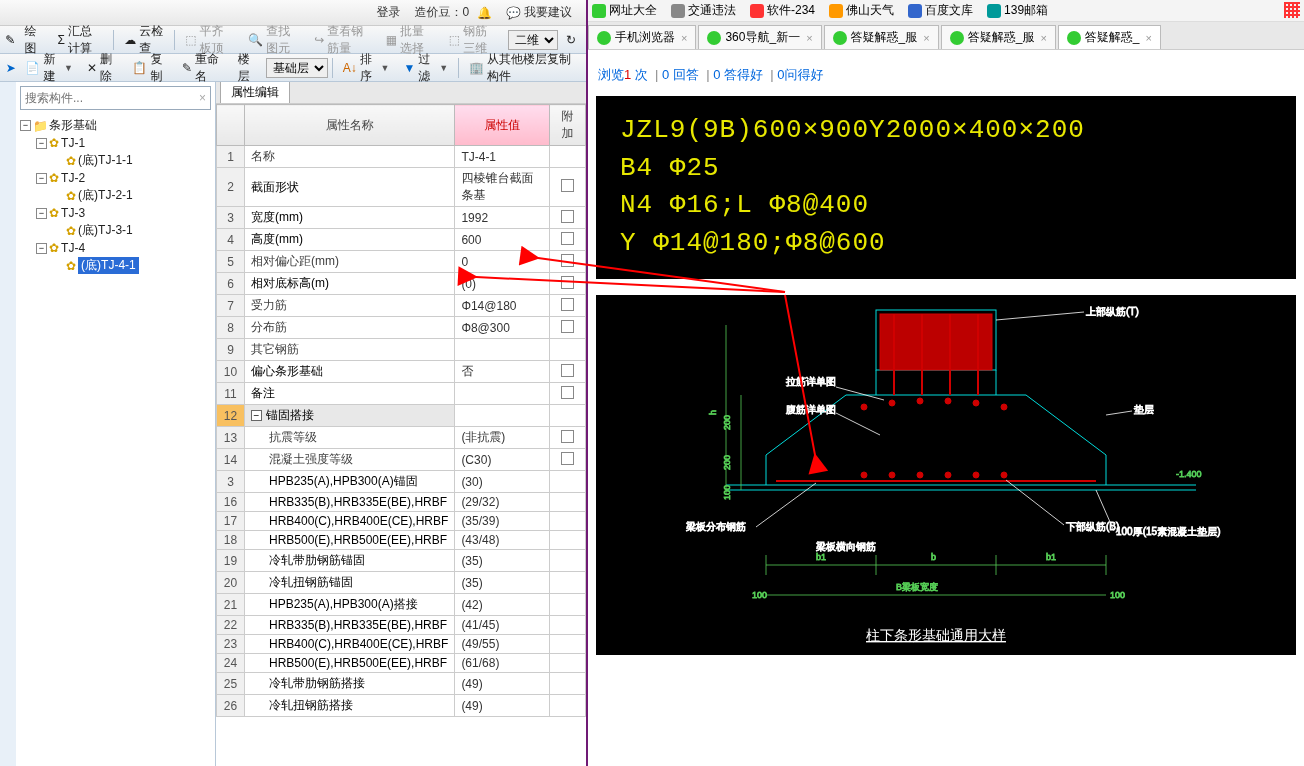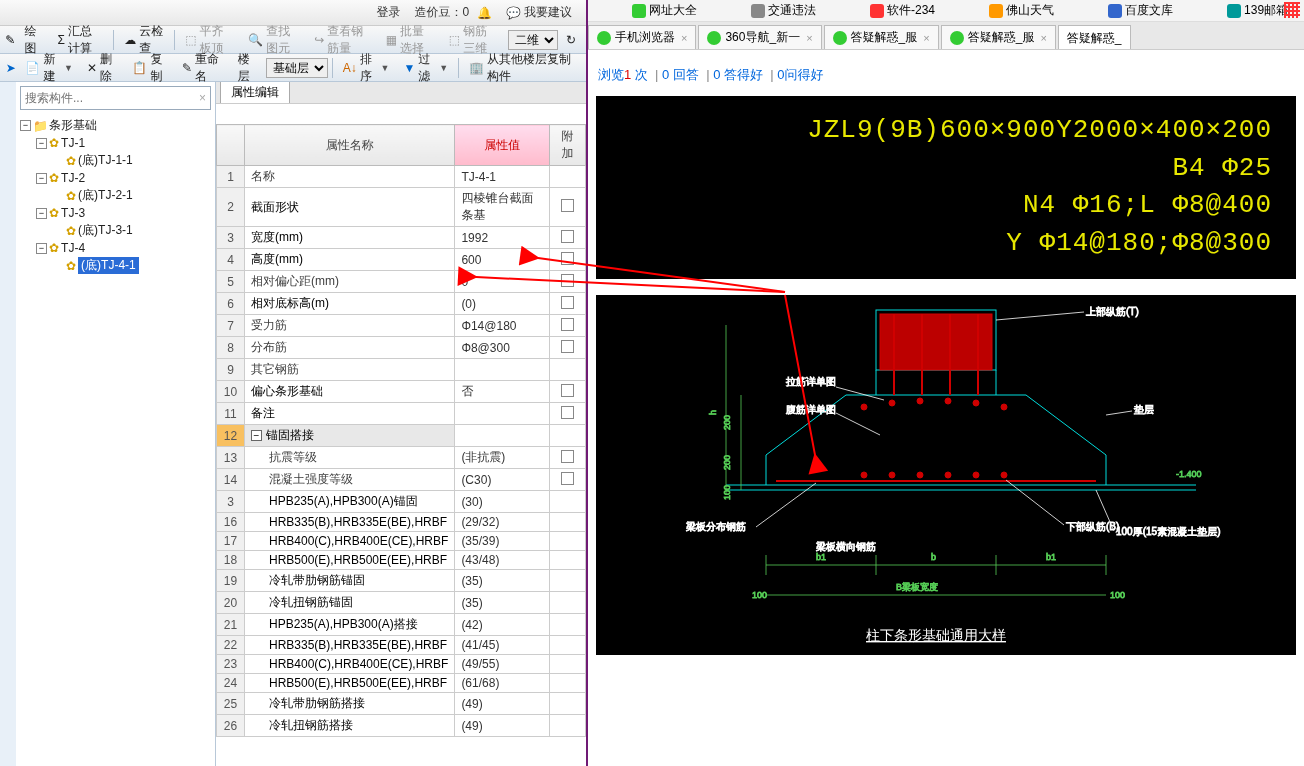--- a/index.html
+++ b/index.html
@@ -31,51 +31,51 @@
 .tree { flex: 1; overflow: auto; padding: 2px 4px; }
 .tree-node { display: flex; align-items: center; gap: 2px; padding: 1px 0; white-space: nowrap; }
 .tree-toggle { width: 11px; height: 11px; border: 1px solid #888; display: inline-flex; align-items: center; justify-content: center; font-size: 9px; line-height: 1; cursor: pointer; background: #fff; }
 .tree-ico { width: 14px; height: 14px; display: inline-block; }
 .gear { color: #d4a000; font-size: 12px; }
 .fold-ico { color: #5a8; }
 .tree-label { color: #222; }
 .tree-label.selected { background: #2a6cd6; color: #fff; padding: 0 3px; }
 
 
-.prop-panel { flex: 1; background: #fff; display: flex; flex-direction: column; gap: 20px; }
+.prop-panel { flex: 1; background: #fff; display: flex; flex-direction: column; }
 .prop-tab-row { height: 22px; background: #e8e8e8; border-bottom: 1px solid #ccc; display: flex; align-items: flex-end; padding-left: 4px; }
 .prop-tab { background: #fff; border: 1px solid #aaa; border-bottom: none; padding: 2px 10px; font-size: 12px; cursor: pointer; }
 .prop-table { flex: 1; overflow: auto; }
 table.pt { border-collapse: collapse; width: 100%; }
 table.pt th { background: linear-gradient(#f8f8f8,#e8e8e8); border: 1px solid #bbb; padding: 3px 6px; font-weight: normal; color: #444; }
 table.pt td { border: 1px solid #ccc; padding: 2px 6px; height: 18px; }
 table.pt td.rownum { background: #f0f0f0; text-align: center; width: 28px; color: #555; }
 table.pt td.rownum.sel { background: #f8c060; }
 table.pt td.pname { width: 190px; color: #000; }
 table.pt td.pname.link { color: #404040; }
 table.pt td.pval { color: #333; }
 table.pt td.pchk { width: 36px; text-align: center; }
 table.pt tr.group td.pname { background: #e8e8e8; }
 .chkbox { width: 13px; height: 13px; border: 1px solid #888; display: inline-block; background: #fff; }
 .group-toggle { display: inline-flex; width: 11px; height: 11px; border: 1px solid #666; align-items: center; justify-content: center; font-size: 10px; margin-right: 4px; background: #fff; }
 
 
 .browser-top { height: 22px; background: #f4f4f4; border-bottom: 1px solid #ddd; display: flex; align-items: center; padding: 0 4px; gap: 10px; font-size: 12px; }
-.bookmark { display: flex; align-items: center; gap: 3px; margin-left: 40px; }
+.bookmark { display: flex; align-items: center; gap: 3px; }
 .bico { width: 14px; height: 14px; display: inline-block; }
 .tabs-row { height: 28px; background: #e8e8e8; border-bottom: 1px solid #ccc; display: flex; align-items: flex-end; }
 .tab { height: 24px; padding: 0 8px; display: flex; align-items: center; gap: 4px; border: 1px solid #bbb; border-bottom: none; background: #f8f8f8; margin-right: 2px; font-size: 12px; cursor: pointer; max-width: 130px; white-space: nowrap; overflow: hidden; }
-.tab.active { background: #fff; flex-direction: column; }
+.tab.active { background: #fff; }
 .tab .x { color: #999; font-size: 11px; margin-left: 2px; }
 .browser-content { flex: 1; overflow: auto; background: #fff; padding: 10px 8px; position: relative; }
 .stats-line { color: #888; font-size: 13px; padding: 6px 2px 12px; }
 .stats-line span { color: #06d; }
 
 .cad-box { background: #000; padding: 16px 24px; margin-bottom: 16px; position: relative; }
-.cad-text { font-family: "Courier New", monospace; color: #e8e800; font-size: 26px; letter-spacing: 1px; line-height: 1.45; text-align: right; }
+.cad-text { font-family: "Courier New", monospace; color: #e8e800; font-size: 26px; letter-spacing: 1px; line-height: 1.45; }
 .cad-diagram { background: #000; height: 360px; position: relative; overflow: hidden; }
 .cad-diagram svg { width: 100%; height: 100%; }
 
 .arrow-overlay { position: absolute; left: 0; top: 0; pointer-events: none; z-index: 50; }
 
 .right-controls { position: absolute; right: 4px; top: 2px; display: flex; flex-direction: column; gap: 6px; }
 .grid-ico { width: 16px; height: 16px; background: repeating-linear-gradient(#f33 0 2px, transparent 2px 4px), repeating-linear-gradient(90deg,#f33 0 2px, transparent 2px 4px); }
 </style>
 </head>
 <body>
@@ -434,21 +434,21 @@
         &nbsp;|&nbsp;<span>0 回答</span>
         &nbsp;|&nbsp;<span>0 答得好</span>
         &nbsp;|&nbsp;<span>0问得好</span>
       </div>
 
       <div class="cad-box">
         <div class="cad-text" id="cad-lines">
             <div>JZL9(9B)600×900Y2000×400×200</div>
             <div>B4 Φ25</div>
             <div>N4 Φ16;L Φ8@400</div>
-            <div>Y Φ14@180;Φ8@300</div>
+            <div>Y Φ14@180;Φ8@600</div>
           </div>
       </div>
 
       <div class="cad-diagram">
         <svg viewBox="0 0 560 360">
 
           <g stroke="#00dcdc" stroke-width="1" fill="none">
             <rect x="210" y="15" width="120" height="60"></rect>
             <path d="M100 160 L180 100 L360 100 L440 160 L440 190 L100 190 Z"></path>
             <line x1="210" y1="75" x2="210" y2="100"></line>

